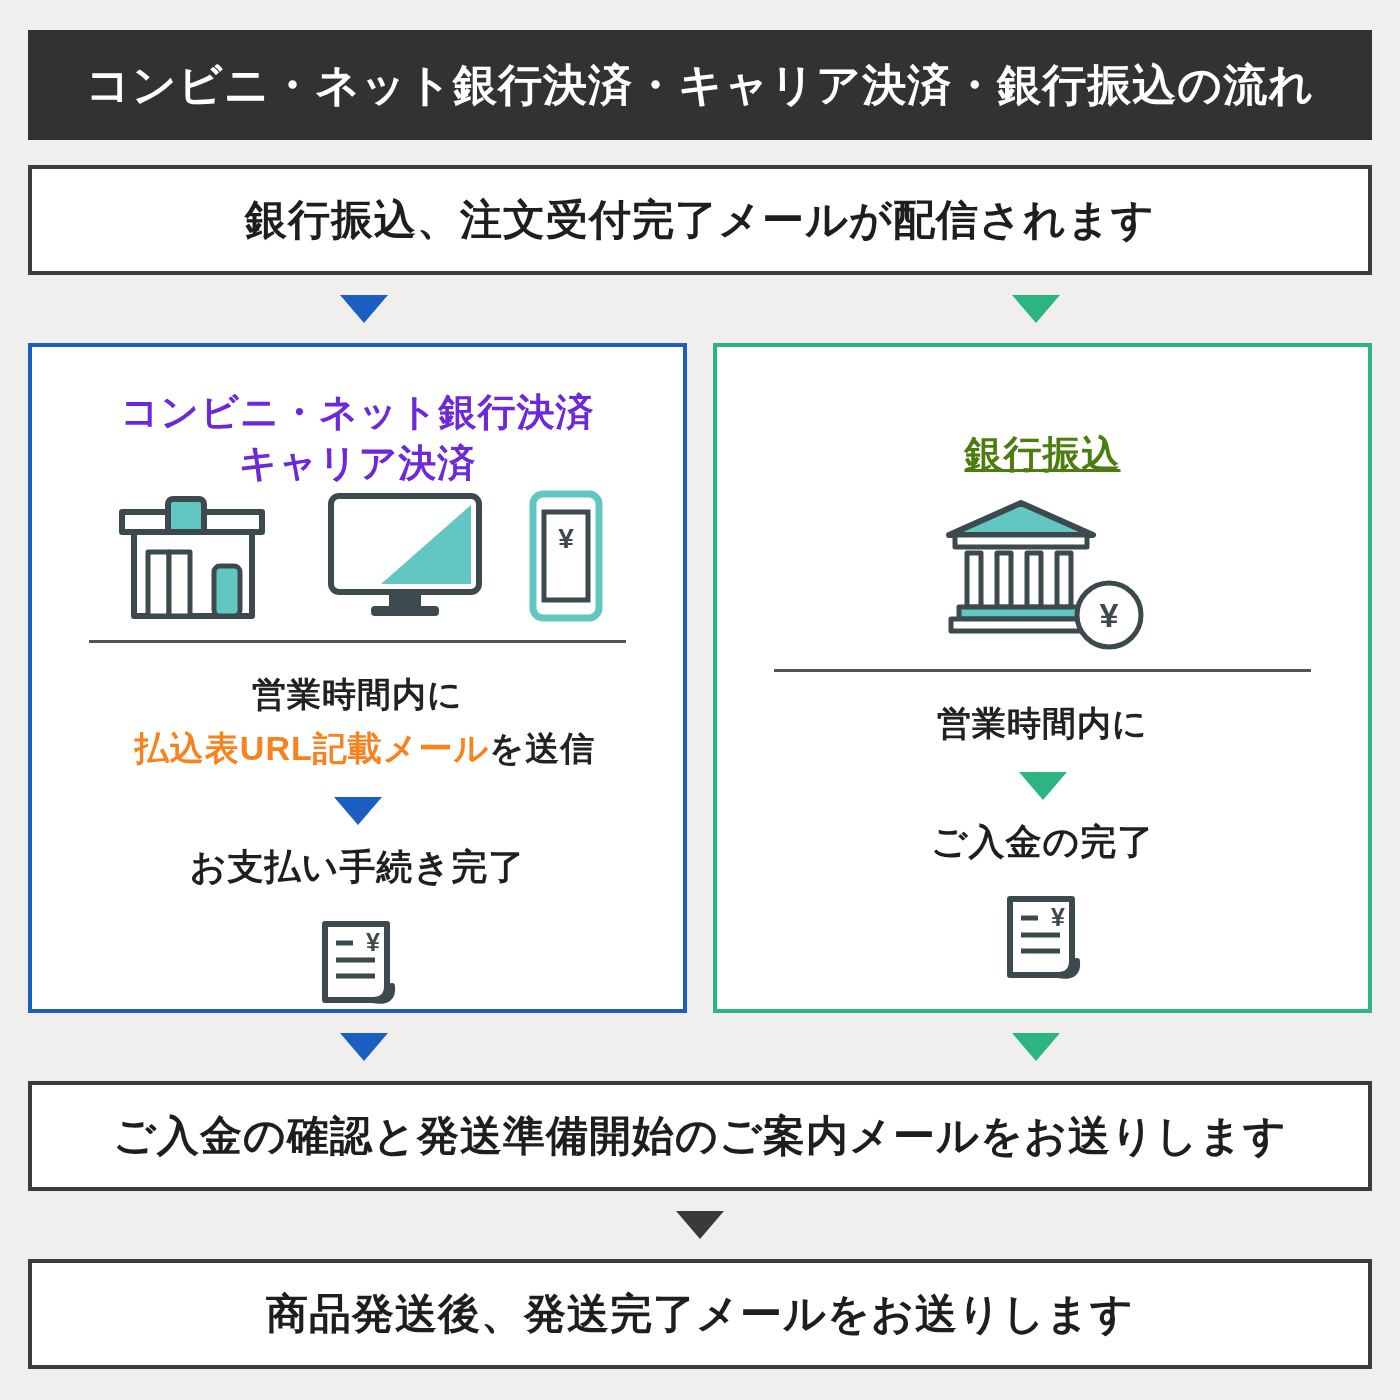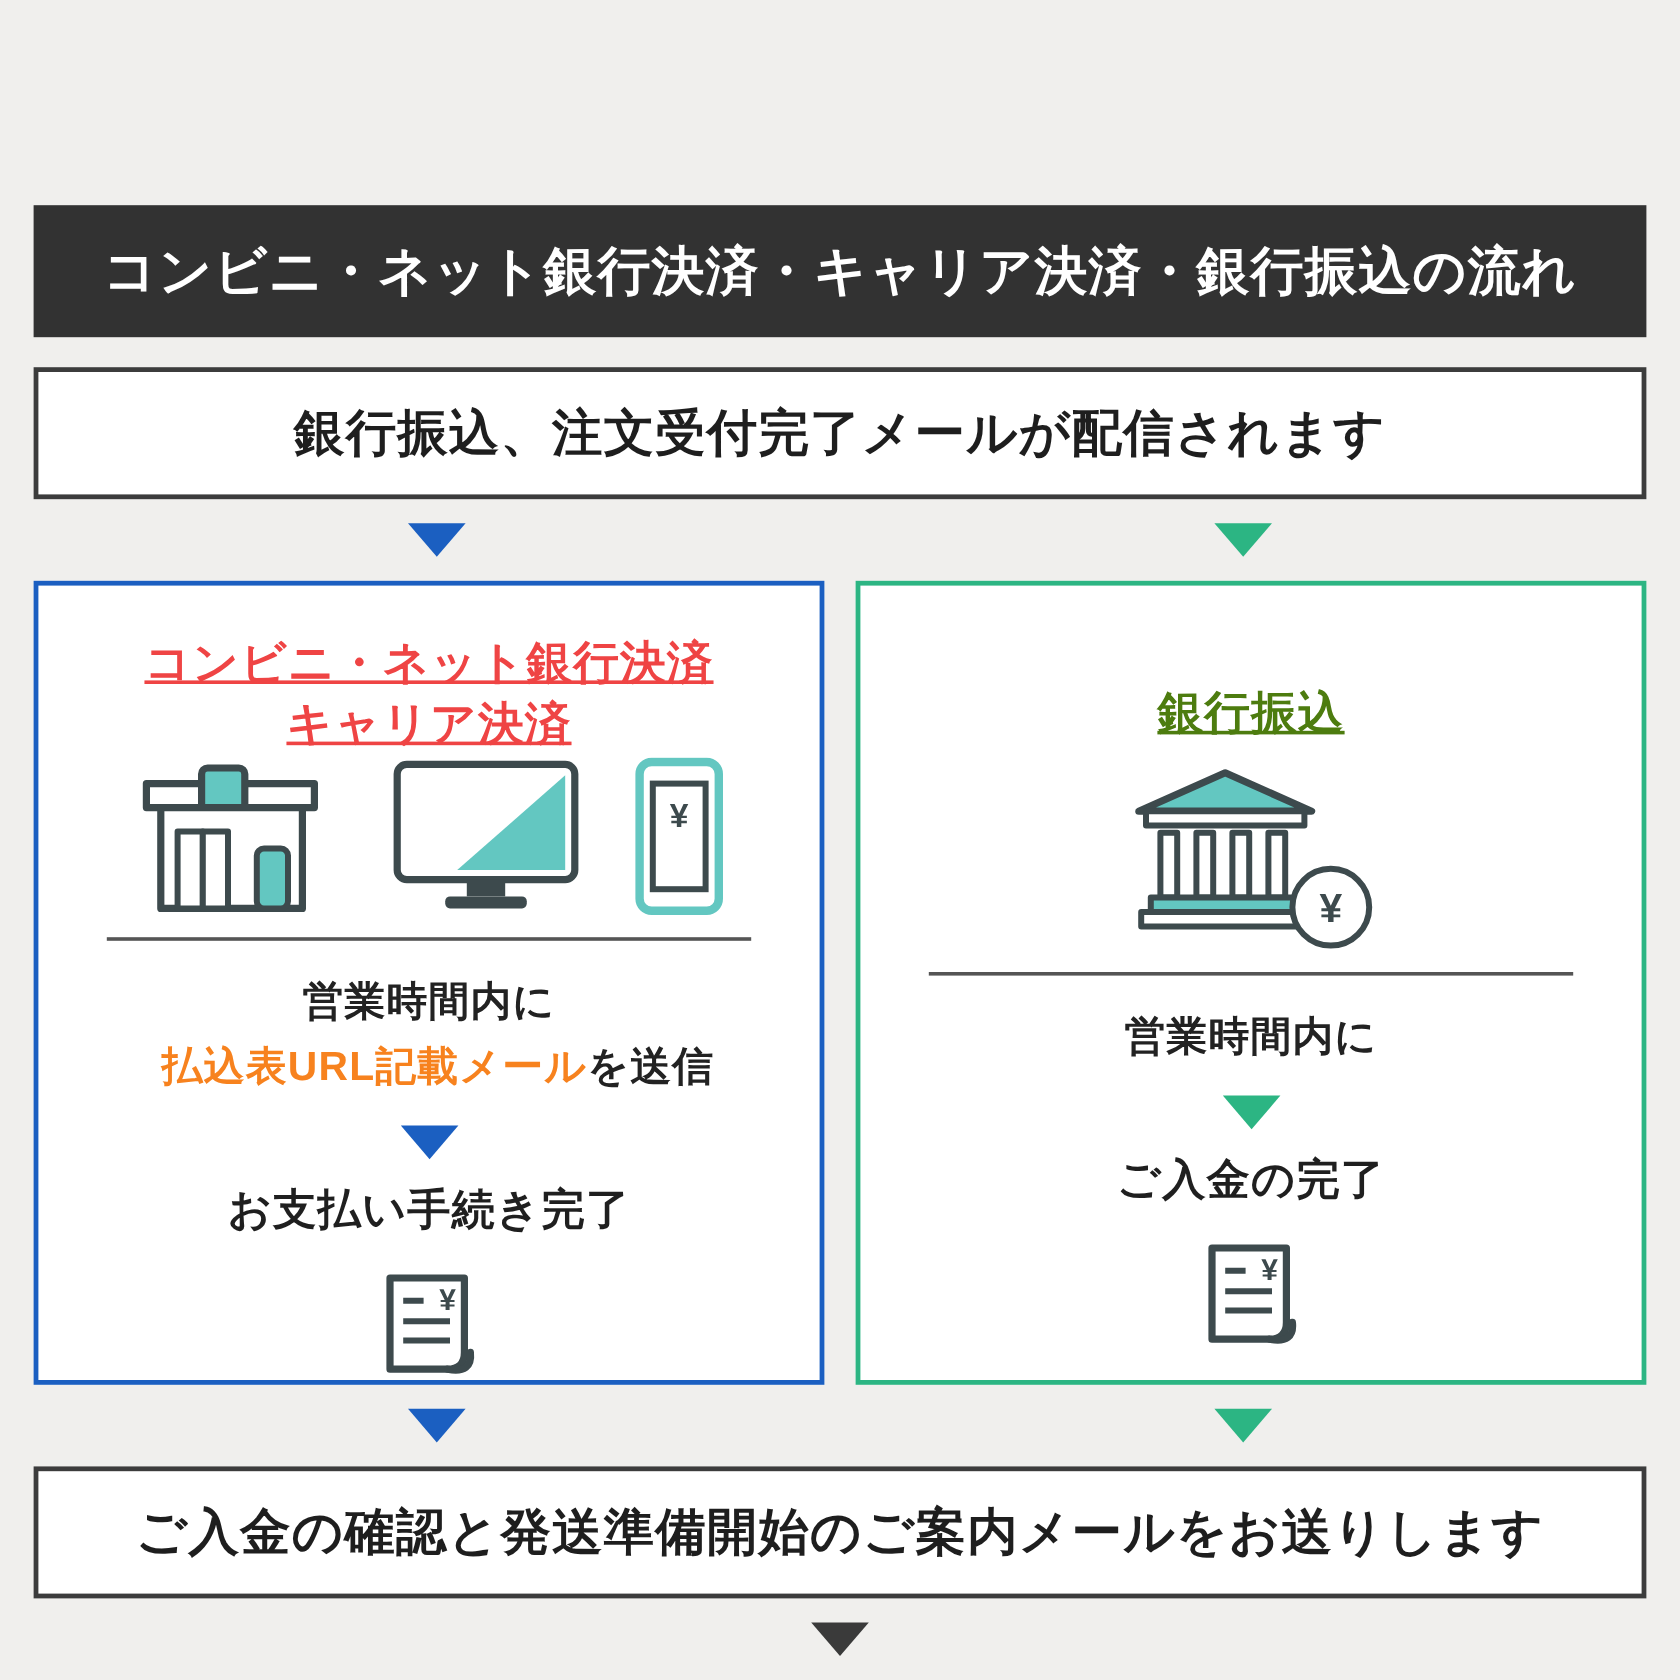--- a/index.html
+++ b/index.html
@@ -5,21 +5,21 @@
   * { margin:0; padding:0; box-sizing:border-box; }
   html,body { width:1400px; height:1400px; }
   body {
     background:#f0efed;
     font-family:"Liberation Sans","DejaVu Sans",sans-serif;
     color:#1f1f1f;
   }
   .canvas {
     width:1400px; height:1400px;
     padding:30px 28px 0;
-    display:flex; flex-direction:column;justify-content:flex-end;
+    display:flex; flex-direction:column;
   }
   
   .header-bar {
     height:110px; background:#323232; color:#ffffff;
     display:flex; align-items:center; justify-content:center;
     font-size:44px; font-weight:bold; letter-spacing:1px;
     margin-bottom:25px;
   }
   
   .step-box {
@@ -49,21 +49,21 @@
   .branch.blue  { border-color:#1b5fc1; }
   .branch.green { border-color:#2cb583; }
   .branch-top {
     height:316px; width:100%;
     display:flex; flex-direction:column; align-items:center;
   }
   .branch-title {
     font-size:38px; font-weight:bold; text-align:center; line-height:1.35;
     letter-spacing:1px;
   }
-  .branch.blue  .branch-title { color:#ef4444; margin-top:14px;text-decoration:underline; }
+  .branch.blue  .branch-title { color:#6d28d9; margin-top:14px; }
   .branch.green .branch-title { color:#4d7c0f; margin-top:56px;text-decoration:underline; }
   .icons-row {
     display:flex; align-items:flex-end; gap:44px;
     margin-top:auto; margin-bottom:4px;
   }
   .bank-wrap { margin-top:auto; margin-bottom:0; }
   .divider {
     width:88%; border-top:3px solid #555555;
     margin:14px 0 24px;
   }
@@ -219,14 +219,17 @@
   <div class="step-box">
     <span>ご入金の確認と発送準備開始のご案内メールをお送りします</span>
   </div>
 
   <div class="arrow-row">
     <div class="arrow-cell">
         <div class="tri dark"></div>
       </div>
   </div>
 
+  <div class="step-box">
+    <span>商品発送後、発送完了メールをお送りします</span>
+  </div>
 
 </div>
 
 </body></html>

